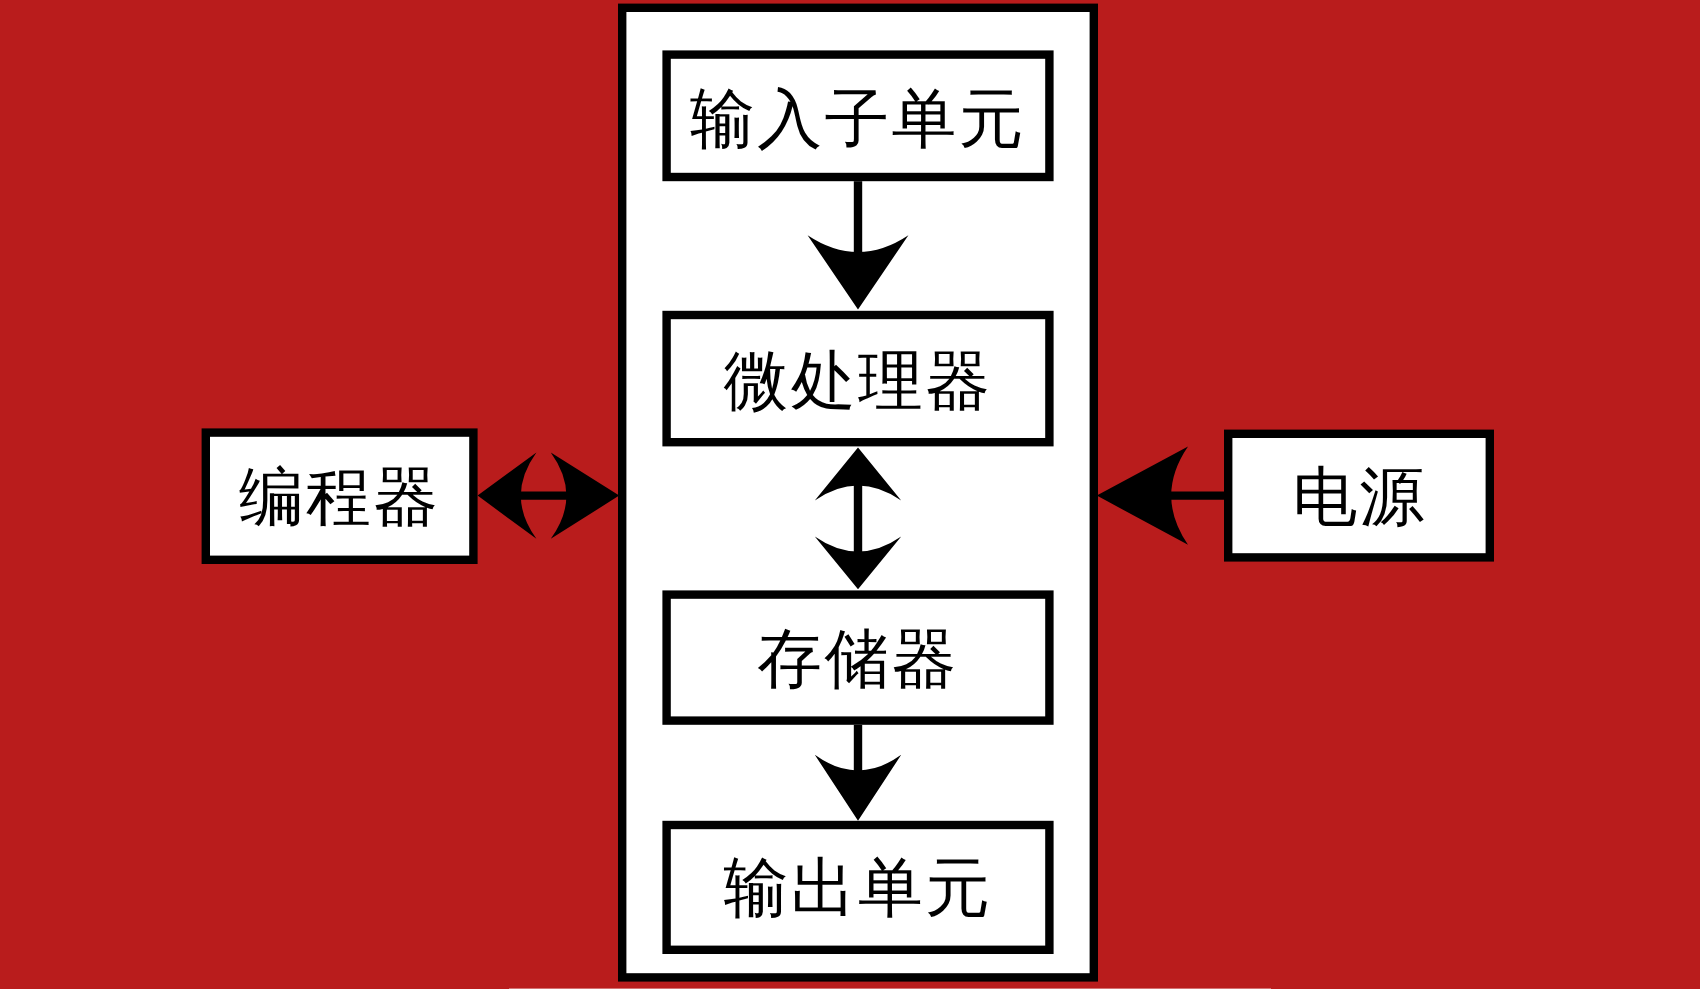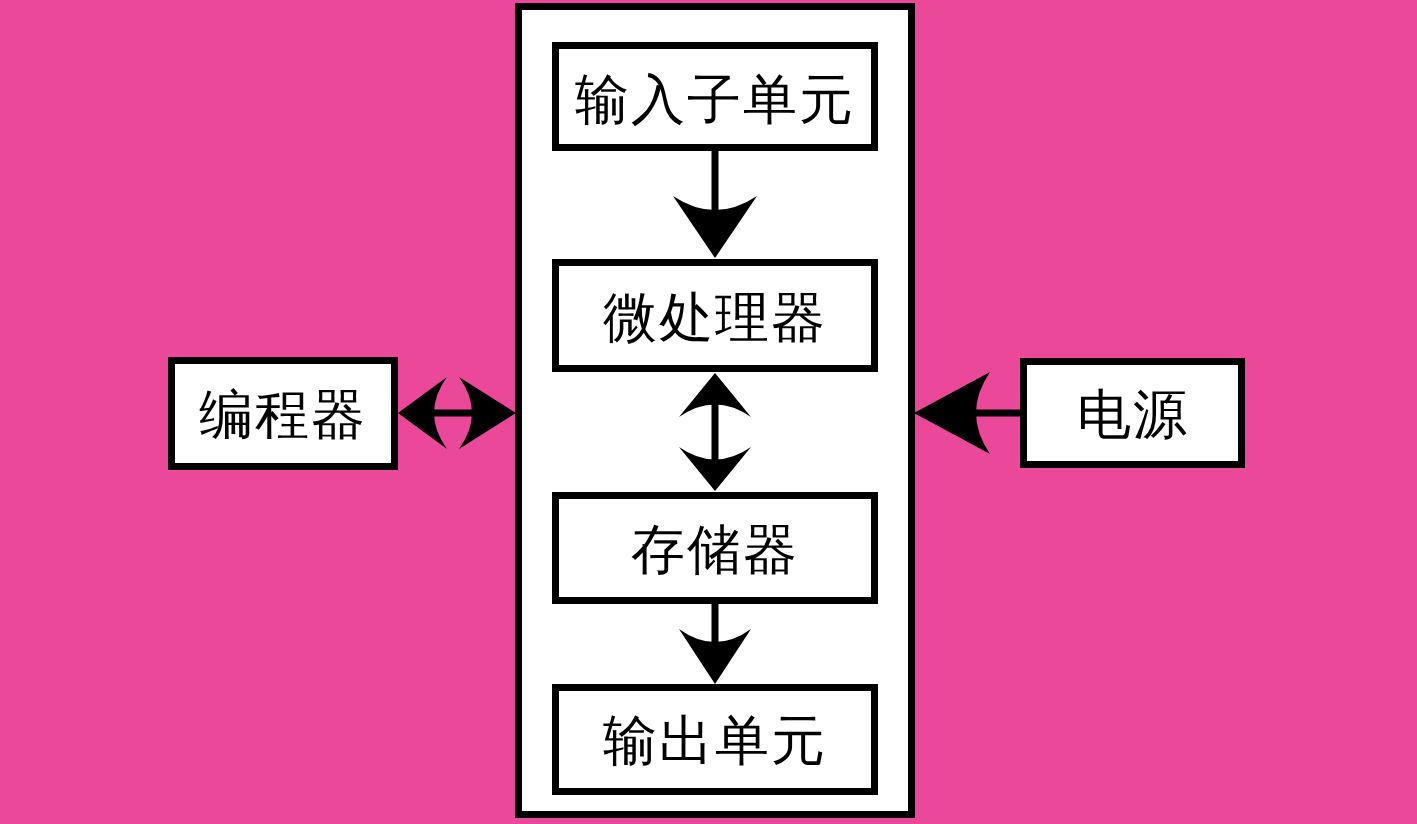--- a/index.html
+++ b/index.html
@@ -7,21 +7,21 @@
     padding: 0;
     background: #ffffff;
   }
   body {
     font-family: "DejaVu Sans", "Liberation Sans", sans-serif;
   }
   #canvas {
     position: relative;
     width: 1417px;
     height: 824px;
-    background: #ec4899;
+    background: #b91c1c;
     overflow: hidden;
   }
   svg.diagram {
     position: absolute;
     left: 0;
     top: 0;
     width: 1417px;
     height: 824px;
     display: block;
   }

